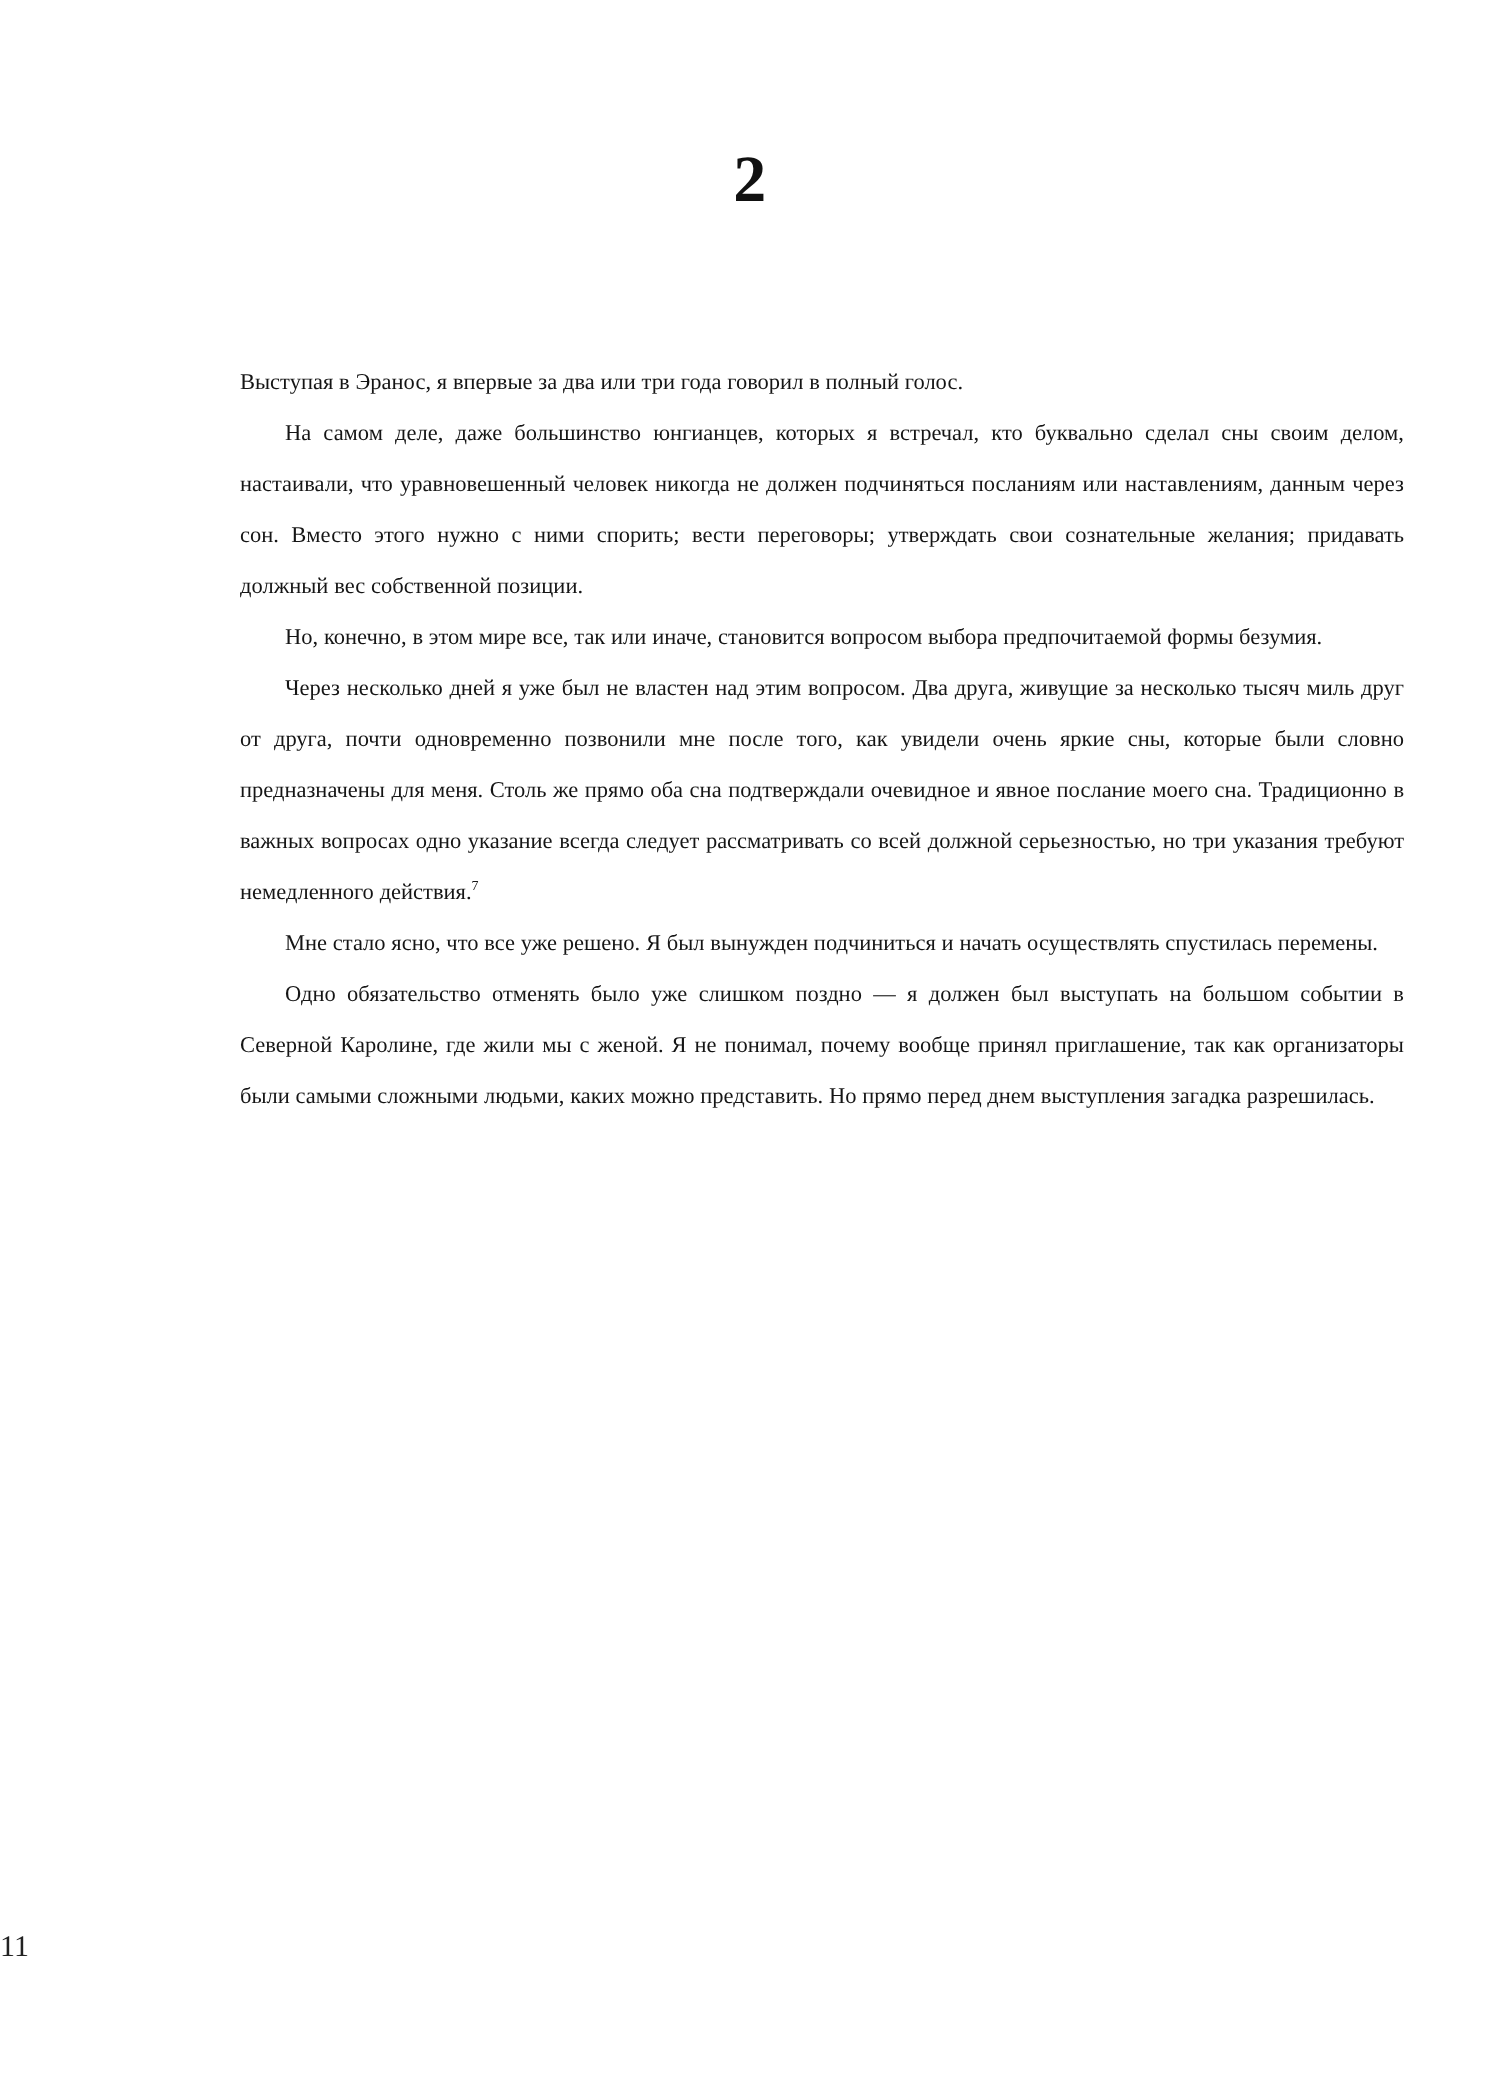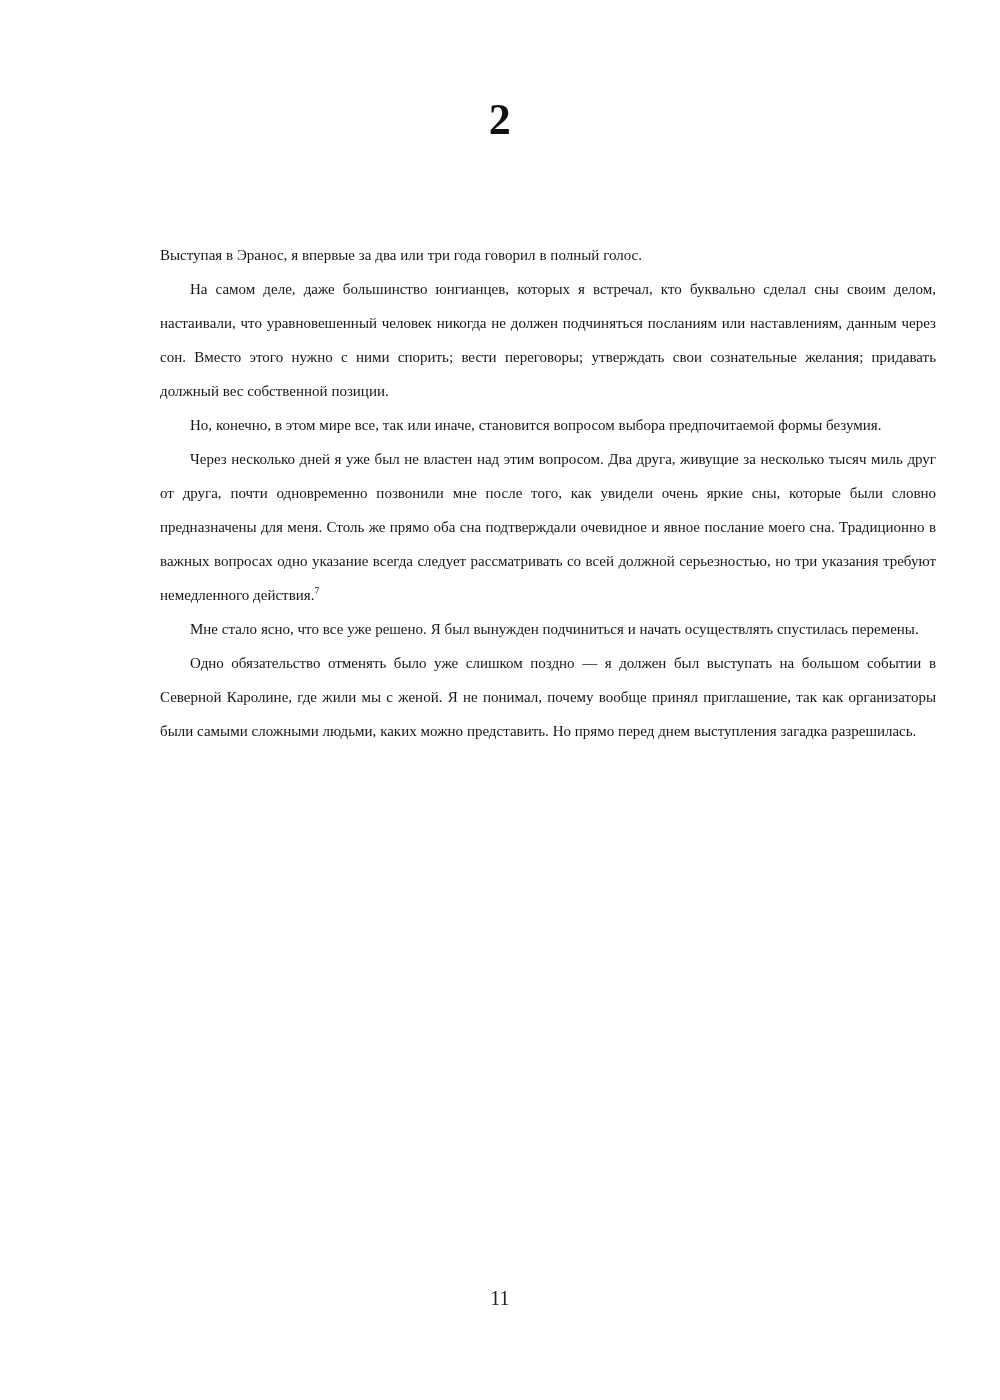--- a/index.html
+++ b/index.html
@@ -64,21 +64,21 @@
     font-size: 0.62em;
     vertical-align: super;
     line-height: 0;
   }
 
   .page-number {
     position: absolute;
     left: 0;
     top: 1288px;
     width: 1000px;
-    text-align: center;
+    text-align: left;
     font-size: 20px;
     color: #222222;
     line-height: 1;
   }
 </style>
 </head>
 <body>
 
 <div class="page">
 

